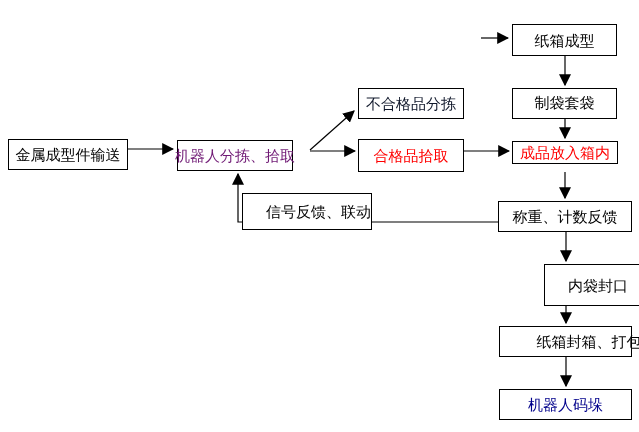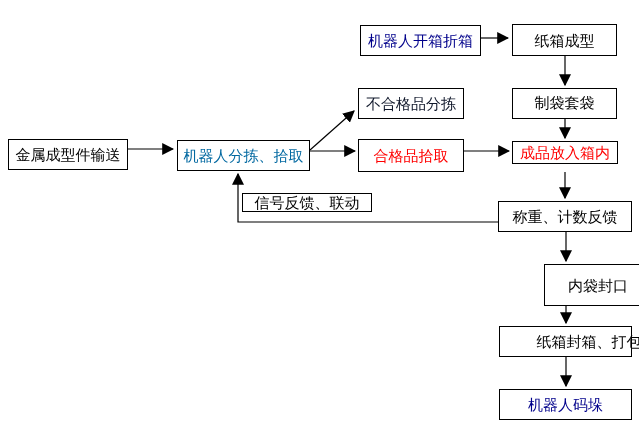--- a/index.html
+++ b/index.html
@@ -64,27 +64,24 @@
     <polyline class="edge-line" points="498,222 238,222 238,174" marker-end="url(#arrow)"></polyline>
     <line class="edge-line" x1="566" y1="232" x2="566" y2="261" marker-end="url(#arrow)"></line>
     <line class="edge-line" x1="566" y1="295" x2="566" y2="323" marker-end="url(#arrow)"></line>
     <line class="edge-line" x1="566" y1="357" x2="566" y2="386" marker-end="url(#arrow)"></line>
   </svg>
 
   <div class="node" style="left: 8px; top: 139px; width: 120px; height: 31px; color: rgb(0, 0, 0);">
     <span>金属成型件输送</span>
   </div>
 
-  <div class="node" style="left: 177px; top: 140px; width: 133px; height: 31px; color: #0369a1;">
+  <div class="node" style="left: 177px; top: 140px; width: 116px; height: 31px; color: #701a75;">
     <span>机器人分拣、拾取</span>
   </div>
 
-  <div class="node" style="left: 360px; top: 25px; width: 121px; height: 31px; color: rgb(0, 0, 139);">
-    <span>机器人开箱折箱</span>
-  </div>
 
   <div class="node" style="left: 512px; top: 24px; width: 105px; height: 32px; color: rgb(0, 0, 0);">
     <span>纸箱成型</span>
   </div>
 
   <div class="node" style="left: 358px; top: 88px; width: 106px; height: 31px; color: #0f172a;">
     <span>不合格品分拣</span>
   </div>
 
   <div class="node" style="left: 512px; top: 88px; width: 105px; height: 31px; color: rgb(0, 0, 0); font-family: Liberation Serif, serif;">
@@ -92,21 +89,21 @@
   </div>
 
   <div class="node" style="left: 358px; top: 139px; width: 106px; height: 33px; color: rgb(255, 0, 0);">
     <span>合格品拾取</span>
   </div>
 
   <div class="node" style="left: 512px; top: 141px; width: 106px; height: 23px; color: rgb(255, 0, 0);">
     <span>成品放入箱内</span>
   </div>
 
-  <div class="node" style="left: 242px; top: 193px; width: 130px; height: 19px; color: rgb(0, 0, 0);">
+  <div class="node" style="left: 242px; top: 193px; width: 130px; height: 37px; color: rgb(0, 0, 0); justify-content: flex-end;">
     <span>信号反馈、联动</span>
   </div>
 
   <div class="node" style="left: 498px; top: 201px; width: 134px; height: 31px; color: rgb(0, 0, 0);">
     <span>称重、计数反馈</span>
   </div>
 
   <div class="node" style="left: 544px; top: 264px; width: 108px; height: 42px; color: rgb(0, 0, 0);">
     <span>内袋封口</span>
   </div>

